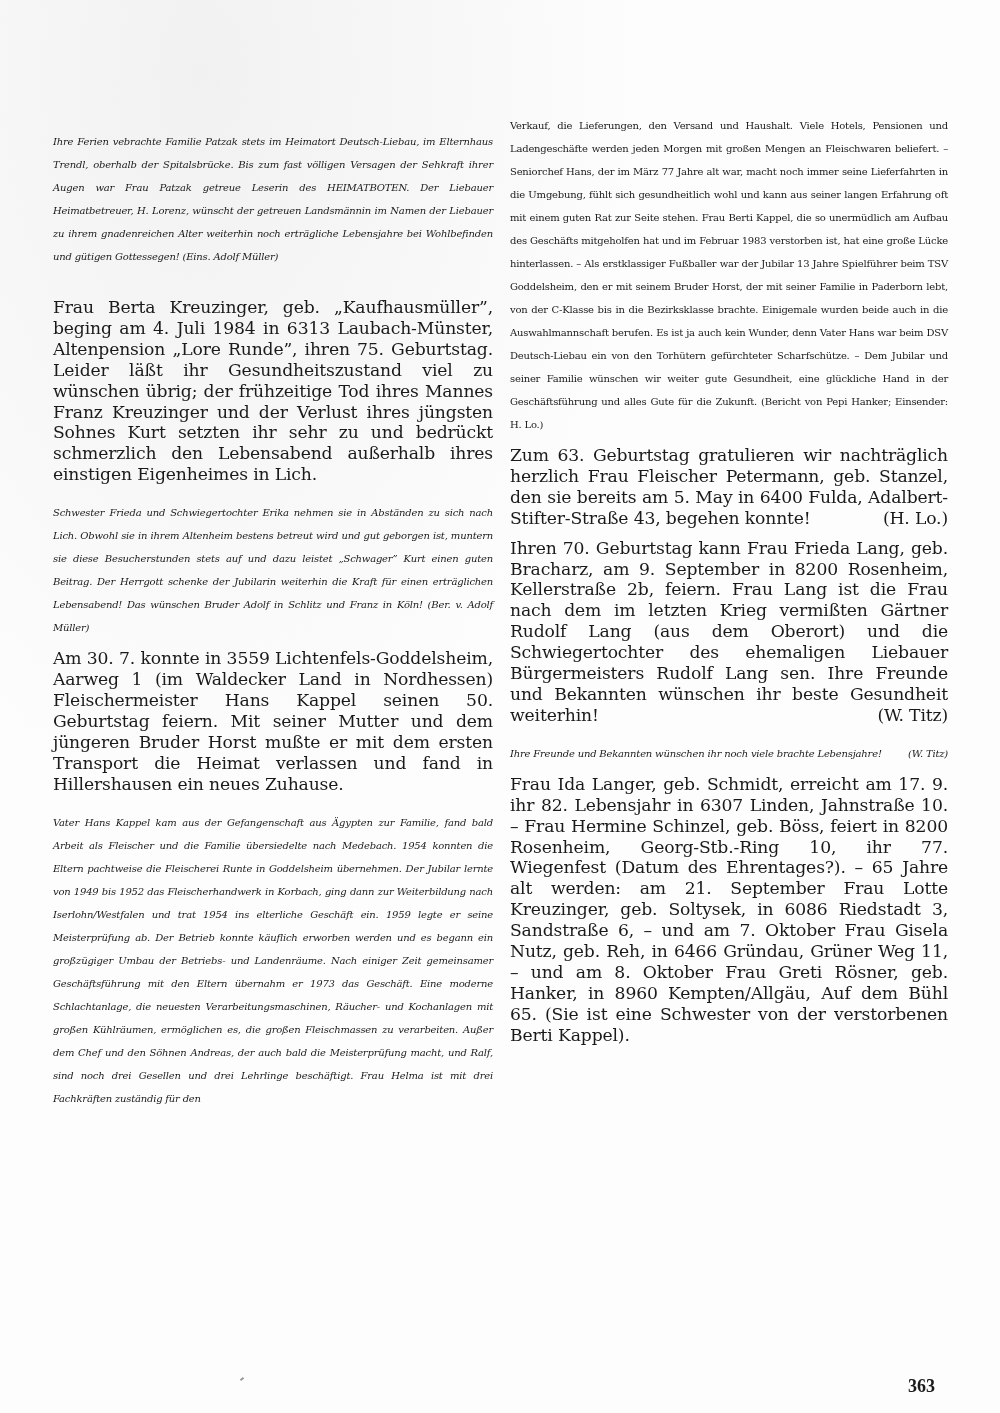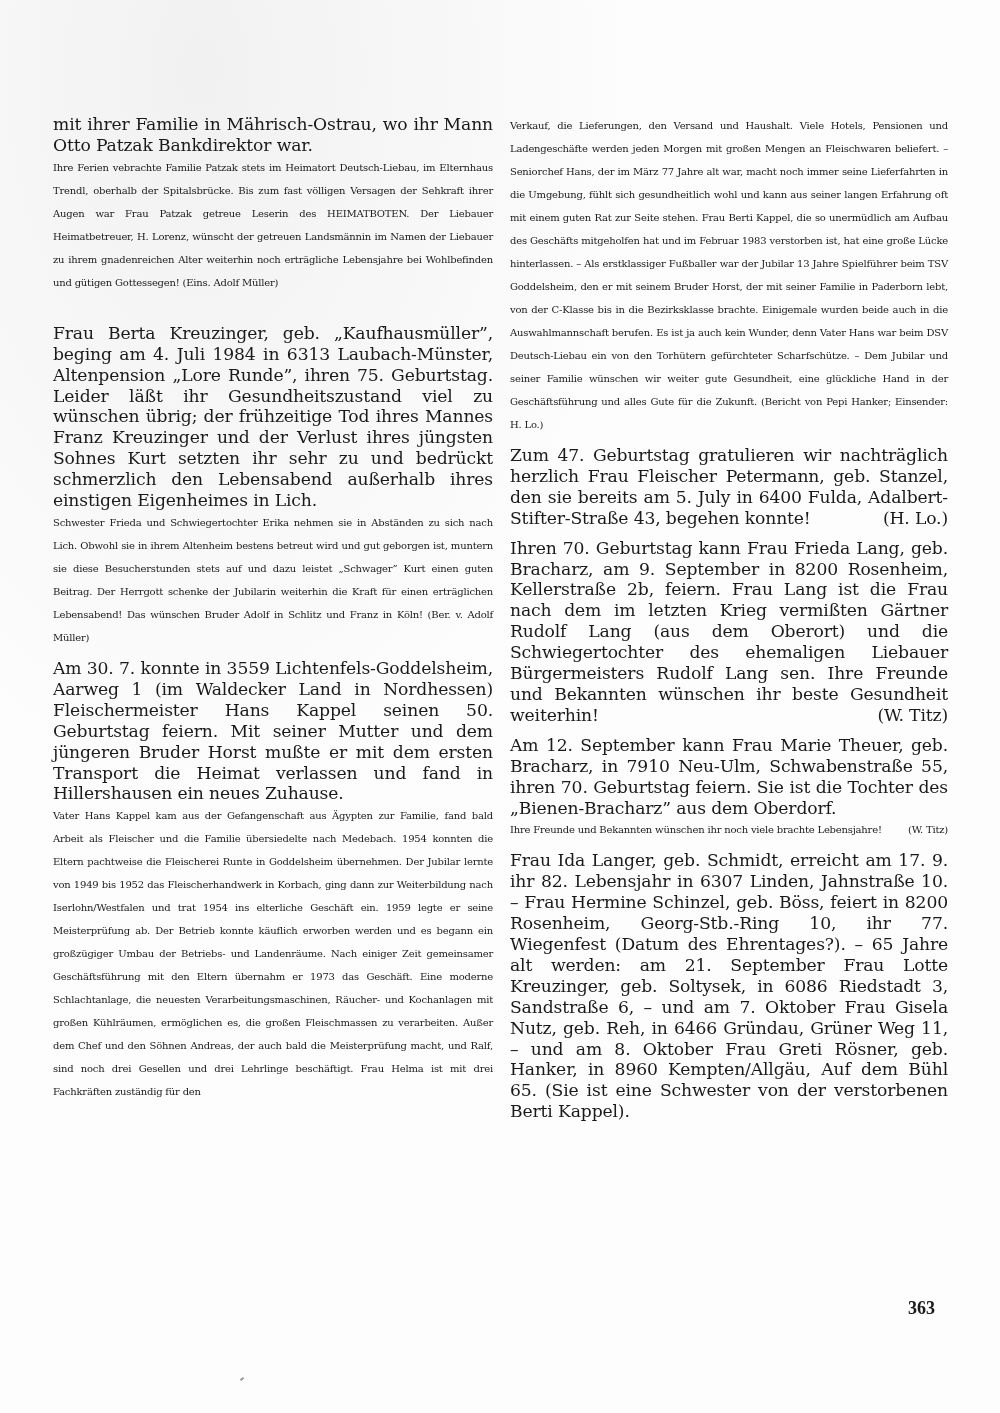--- a/index.html
+++ b/index.html
@@ -27,74 +27,72 @@
   .lead {
     font-size: 17.2px;
     line-height: 20.9px;
     letter-spacing: -0.15px;
   }
   .small {
     font-size: 10px;
     line-height: 23px;
     letter-spacing: -0.2px;
   }
-  .gap-s { margin-top: 0; }
+  .gap-s { margin-top: 16px; font-style: italic; }
   .gap-m { margin-top: 9px; }
   .gap-l { margin-top: 29px; }
   b { font-weight: normal; }
   .sig { float: right; }
   .page-number {
     position: absolute;
-    top: 1298px; left: 908px;
+    top: 1376px; left: 908px;
     font-size: 18px;
     font-weight: bold;
     font-family: "Liberation Serif", "DejaVu Serif", serif;
   }
   .stray-mark {
     position: absolute; top: 1378px; left: 240px;
     width: 4px; height: 2px; background: #999; transform: rotate(-40deg);
   }
 </style>
 </head>
 <body>
 
 <div class="page-grain"></div>
 
 <div class="column" id="col-left">
   <section>
-    <p class="lead">mit ihrer Familie in Mährisch-Ostrau, wo ihr Mann Otto Patzak Bankdirektor war.</p>
     <p class="small gap-s">Ihre Ferien vebrachte Familie Patzak stets im Heimatort Deutsch-Liebau, im Elternhaus Trendl, oberhalb der Spitalsbrücke. Bis zum fast völligen Versagen der Sehkraft ihrer Augen war Frau Patzak getreue Leserin des HEIMATBOTEN. Der Liebauer Heimatbetreuer, H. Lorenz, wünscht der getreuen Landsmännin im Namen der Liebauer zu ihrem gnadenreichen Alter weiterhin noch erträgliche Lebensjahre bei Wohlbefinden und gütigen Gottessegen! (Eins. Adolf Müller)</p>
   </section>
 
   <section class="gap-l">
     <p class="lead"><span>Frau </span><b>Berta Kreuzinger,</b><span> geb. „Kaufhausmüller”, beging am 4. Juli 1984 in 6313 Laubach-Münster, Altenpension „Lore Runde”, ihren 75. Geburtstag. Leider läßt ihr Gesundheitszustand viel zu wünschen übrig; der frühzeitige Tod ihres Mannes Franz Kreuzinger und der Verlust ihres jüngsten Sohnes Kurt setzten ihr sehr zu und bedrückt schmerzlich den Lebensabend außerhalb ihres einstigen Eigenheimes in Lich.</span></p>
     <p class="small gap-s">Schwester Frieda und Schwiegertochter Erika nehmen sie in Abständen zu sich nach Lich. Obwohl sie in ihrem Altenheim bestens betreut wird und gut geborgen ist, muntern sie diese Besucherstunden stets auf und dazu leistet „Schwager” Kurt einen guten Beitrag. Der Herrgott schenke der Jubilarin weiterhin die Kraft für einen erträglichen Lebensabend! Das wünschen Bruder Adolf in Schlitz und Franz in Köln! (Ber. v. Adolf Müller)</p>
   </section>
 
   <section class="gap-m">
     <p class="lead"><span>Am 30. 7. konnte in 3559 Lichtenfels-Goddelsheim, Aarweg 1 (im Waldecker Land in Nordhessen) Fleischermeister </span><b>Hans Kappel</b><span> seinen 50. Geburtstag feiern. Mit seiner Mutter und dem jüngeren Bruder Horst mußte er mit dem ersten Transport die Heimat verlassen und fand in Hillershausen ein neues Zuhause.</span></p>
     <p class="small gap-s">Vater Hans Kappel kam aus der Gefangenschaft aus Ägypten zur Familie, fand bald Arbeit als Fleischer und die Familie übersiedelte nach Medebach. 1954 konnten die Eltern pachtweise die Fleischerei Runte in Goddelsheim übernehmen. Der Jubilar lernte von 1949 bis 1952 das Fleischerhandwerk in Korbach, ging dann zur Weiterbildung nach Iserlohn/Westfalen und trat 1954 ins elterliche Geschäft ein. 1959 legte er seine Meisterprüfung ab. Der Betrieb konnte käuflich erworben werden und es begann ein großzügiger Umbau der Betriebs- und Landenräume. Nach einiger Zeit gemeinsamer Geschäftsführung mit den Eltern übernahm er 1973 das Geschäft. Eine moderne Schlachtanlage, die neuesten Verarbeitungsmaschinen, Räucher- und Kochanlagen mit großen Kühlräumen, ermöglichen es, die großen Fleischmassen zu verarbeiten. Außer dem Chef und den Söhnen Andreas, der auch bald die Meisterprüfung macht, und Ralf, sind noch drei Gesellen und drei Lehrlinge beschäftigt. Frau Helma ist mit drei Fachkräften zuständig für den</p>
   </section>
 </div>
 
 <div class="column" id="col-right">
   <section>
     <p class="small">Verkauf, die Lieferungen, den Versand und Haushalt. Viele Hotels, Pensionen und Ladengeschäfte werden jeden Morgen mit großen Mengen an Fleischwaren beliefert. – Seniorchef Hans, der im März 77 Jahre alt war, macht noch immer seine Lieferfahrten in die Umgebung, fühlt sich gesundheitlich wohl und kann aus seiner langen Erfahrung oft mit einem guten Rat zur Seite stehen. Frau Berti Kappel, die so unermüdlich am Aufbau des Geschäfts mitgeholfen hat und im Februar 1983 verstorben ist, hat eine große Lücke hinterlassen. – Als erstklassiger Fußballer war der Jubilar 13 Jahre Spielführer beim TSV Goddelsheim, den er mit seinem Bruder Horst, der mit seiner Familie in Paderborn lebt, von der C-Klasse bis in die Bezirksklasse brachte. Einigemale wurden beide auch in die Auswahlmannschaft berufen. Es ist ja auch kein Wunder, denn Vater Hans war beim DSV Deutsch-Liebau ein von den Torhütern gefürchteter Scharfschütze. – Dem Jubilar und seiner Familie wünschen wir weiter gute Gesundheit, eine glückliche Hand in der Geschäftsführung und alles Gute für die Zukunft. (Bericht von Pepi Hanker; Einsender: H. Lo.)</p>
   </section>
 
   <section class="gap-m">
-    <p class="lead"><span>Zum 47. Geburtstag gratulieren wir nachträglich herzlich Frau </span><b>Fleischer Petermann,</b><span> geb. Stanzel, den sie bereits am 5. July in 6400 Fulda, Adalbert-Stifter-Straße 43, begehen konnte!</span> <span class="sig">(H. Lo.)</span></p>
+    <p class="lead"><span>Zum 63. Geburtstag gratulieren wir nachträglich herzlich Frau </span><b>Fleischer Petermann,</b><span> geb. Stanzel, den sie bereits am 5. May in 6400 Fulda, Adalbert-Stifter-Straße 43, begehen konnte!</span> <span class="sig">(H. Lo.)</span></p>
   </section>
 
   <section class="gap-m">
     <p class="lead"><span>Ihren 70. Geburtstag kann Frau </span><b>Frieda Lang,</b><span> geb. Bracharz, am 9. September in 8200 Rosenheim, Kellerstraße 2b, feiern. Frau Lang ist die Frau nach dem im letzten Krieg vermißten Gärtner Rudolf Lang (aus dem Oberort) und die Schwiegertochter des ehemaligen Liebauer Bürgermeisters Rudolf Lang sen. Ihre Freunde und Bekannten wünschen ihr beste Gesundheit weiterhin!</span> <span class="sig">(W. Titz)</span></p>
   </section>
 
   <section class="gap-m">
-    <p class="lead"><span>Am 12. September kann Frau </span><b>Marie Theuer,</b><span> geb. Bracharz, in 7910 Neu-Ulm, Schwabenstraße 55, ihren 70. Geburtstag feiern. Sie ist die Tochter des „Bienen-Bracharz” aus dem Oberdorf.</span></p>
     <p class="small gap-s"><span>Ihre Freunde und Bekannten wünschen ihr noch viele brachte Lebensjahre!</span> <span class="sig">(W. Titz)</span></p>
   </section>
 
   <section class="gap-m">
     <p class="lead"><span>Frau </span><b>Ida Langer,</b><span> geb. Schmidt, erreicht am 17. 9. ihr 82. Lebensjahr in 6307 Linden, Jahnstraße 10. – Frau </span><b>Hermine Schinzel,</b><span> geb. Böss, feiert in 8200 Rosenheim, Georg-Stb.-Ring 10, ihr 77. Wiegenfest (Datum des Ehrentages?). – 65 Jahre alt werden: am 21. September Frau </span><b>Lotte Kreuzinger,</b><span> geb. Soltysek, in 6086 Riedstadt 3, Sandstraße 6, – und am 7. Oktober Frau </span><b>Gisela Nutz,</b><span> geb. Reh, in 6466 Gründau, Grüner Weg 11, – und am 8. Oktober Frau </span><b>Greti Rösner,</b><span> geb. Hanker, in 8960 Kempten/Allgäu, Auf dem Bühl 65. (Sie ist eine Schwester von der verstorbenen Berti Kappel).</span></p>
   </section>
 </div>
 
 <div class="page-number">363</div>
 <div class="stray-mark"></div>

